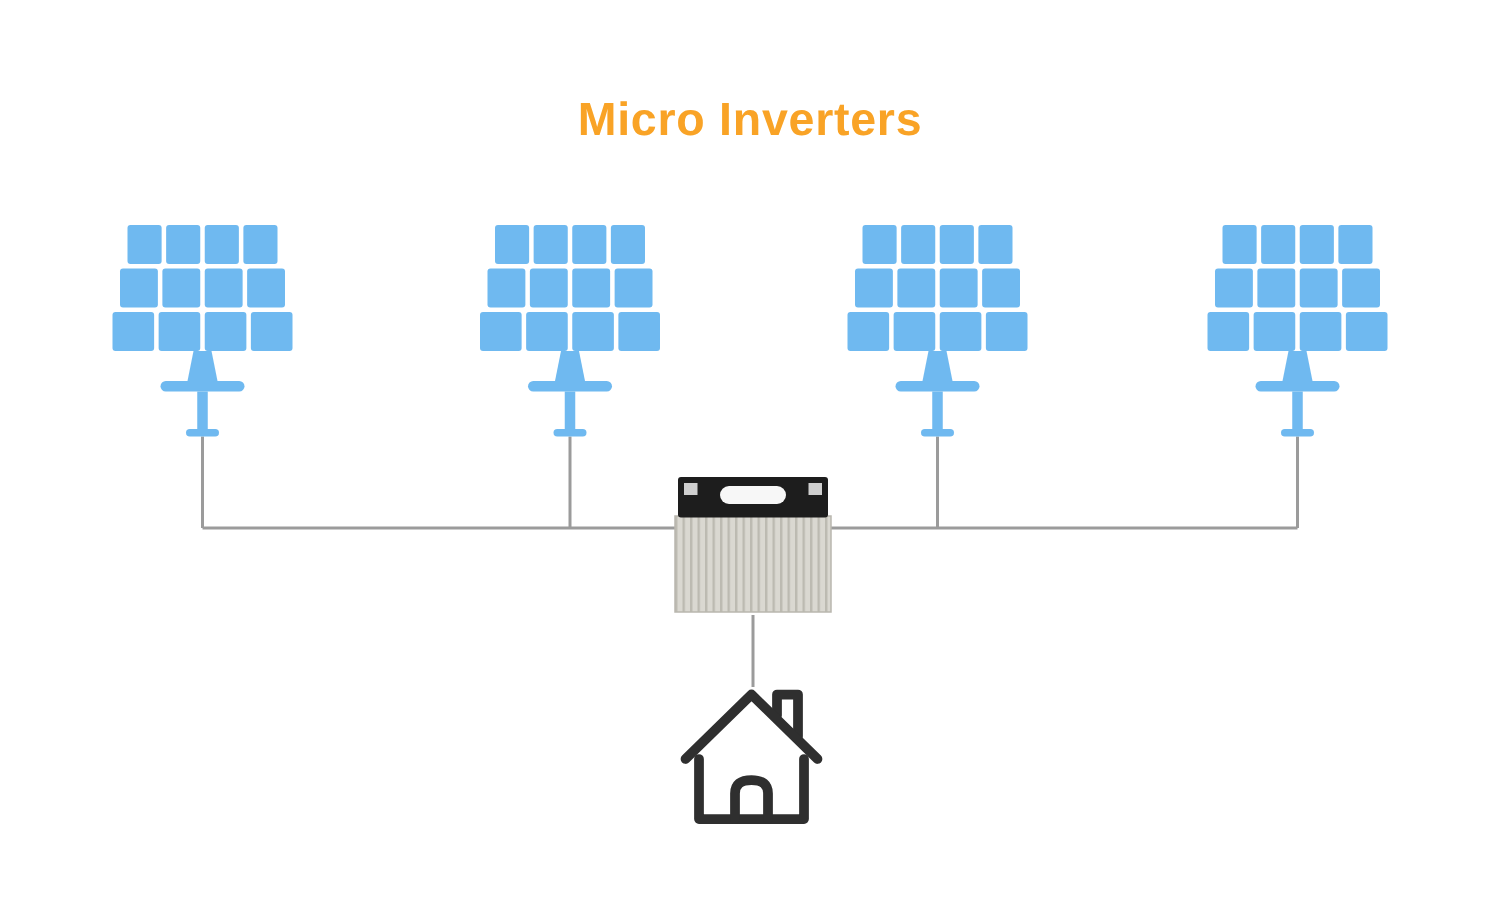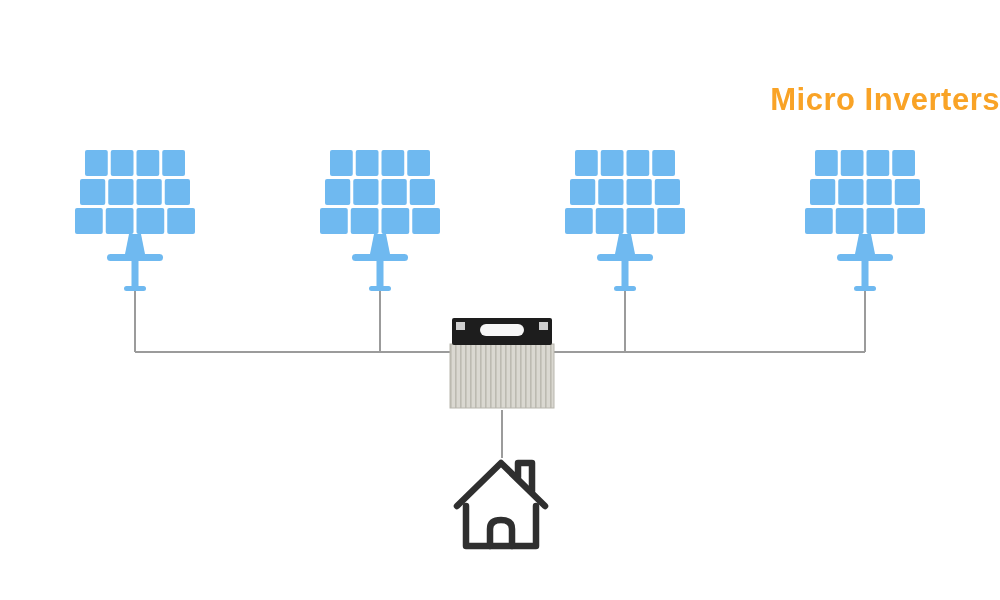--- a/index.html
+++ b/index.html
@@ -13,24 +13,23 @@
   }
   html,body{margin:0;padding:0;}
   body{
     width:1000px;height:600px;overflow:hidden;
     background:var(--bg);
     font-family:"Liberation Sans", sans-serif;
   }
   .canvas{position:relative;width:1000px;height:600px;background:var(--bg);}
   .diagram-title{
     position:absolute;top:62px;left:0;width:100%;
-    text-align:right;
+    text-align:center;
     font-size:31px;font-weight:bold;letter-spacing:0.5px;
     color:var(--title-color);
-    margin-top:20px;
   }
   svg.diagram{position:absolute;top:0;left:0;}
   .cell{fill:var(--panel-blue);}
   .stand{fill:var(--panel-blue);}
   .wire{stroke:var(--wire);stroke-width:2;fill:none;}
   .cap{fill:var(--cap);}
   .cap-tab{fill:#CFCFCF;}
   .handle-slot{fill:#F7F7F7;}
   .inv-body{fill:url(#ribs);stroke:#B9B7AE;stroke-width:1;}
   .house-line{stroke:var(--house);stroke-width:6.5;fill:none;stroke-linecap:round;stroke-linejoin:round;}

